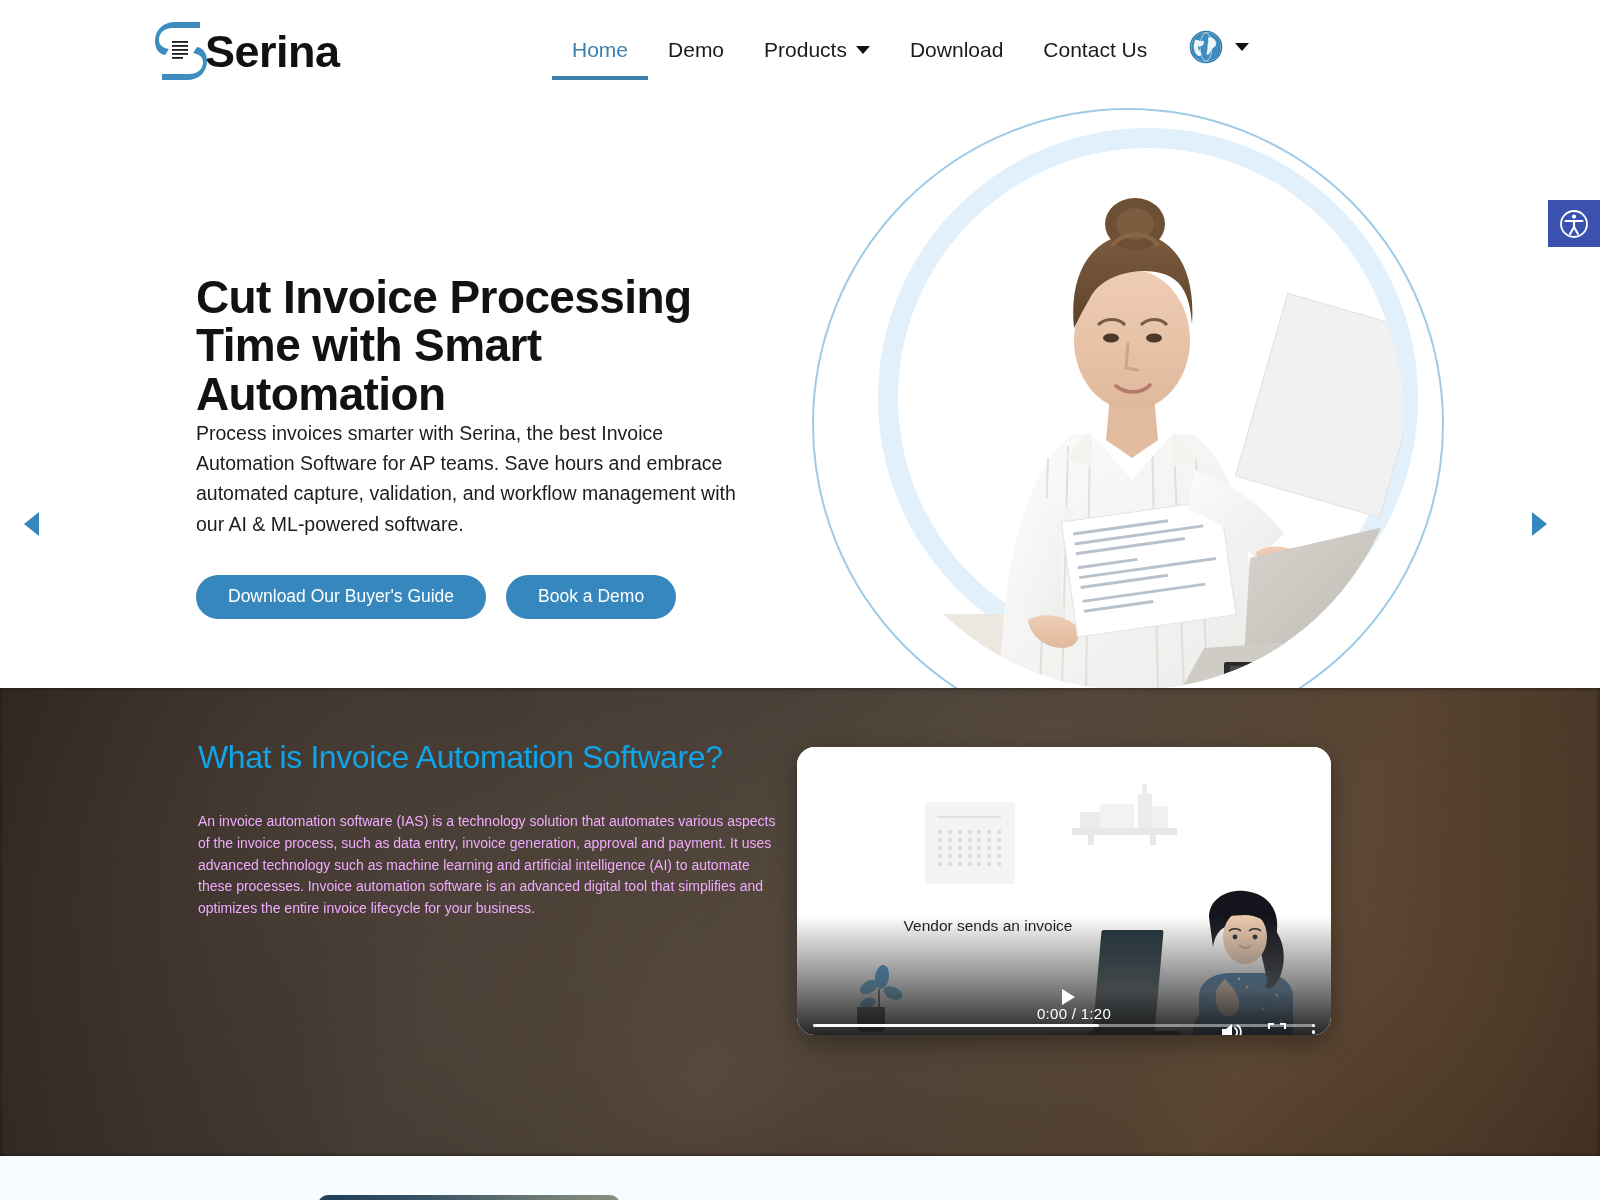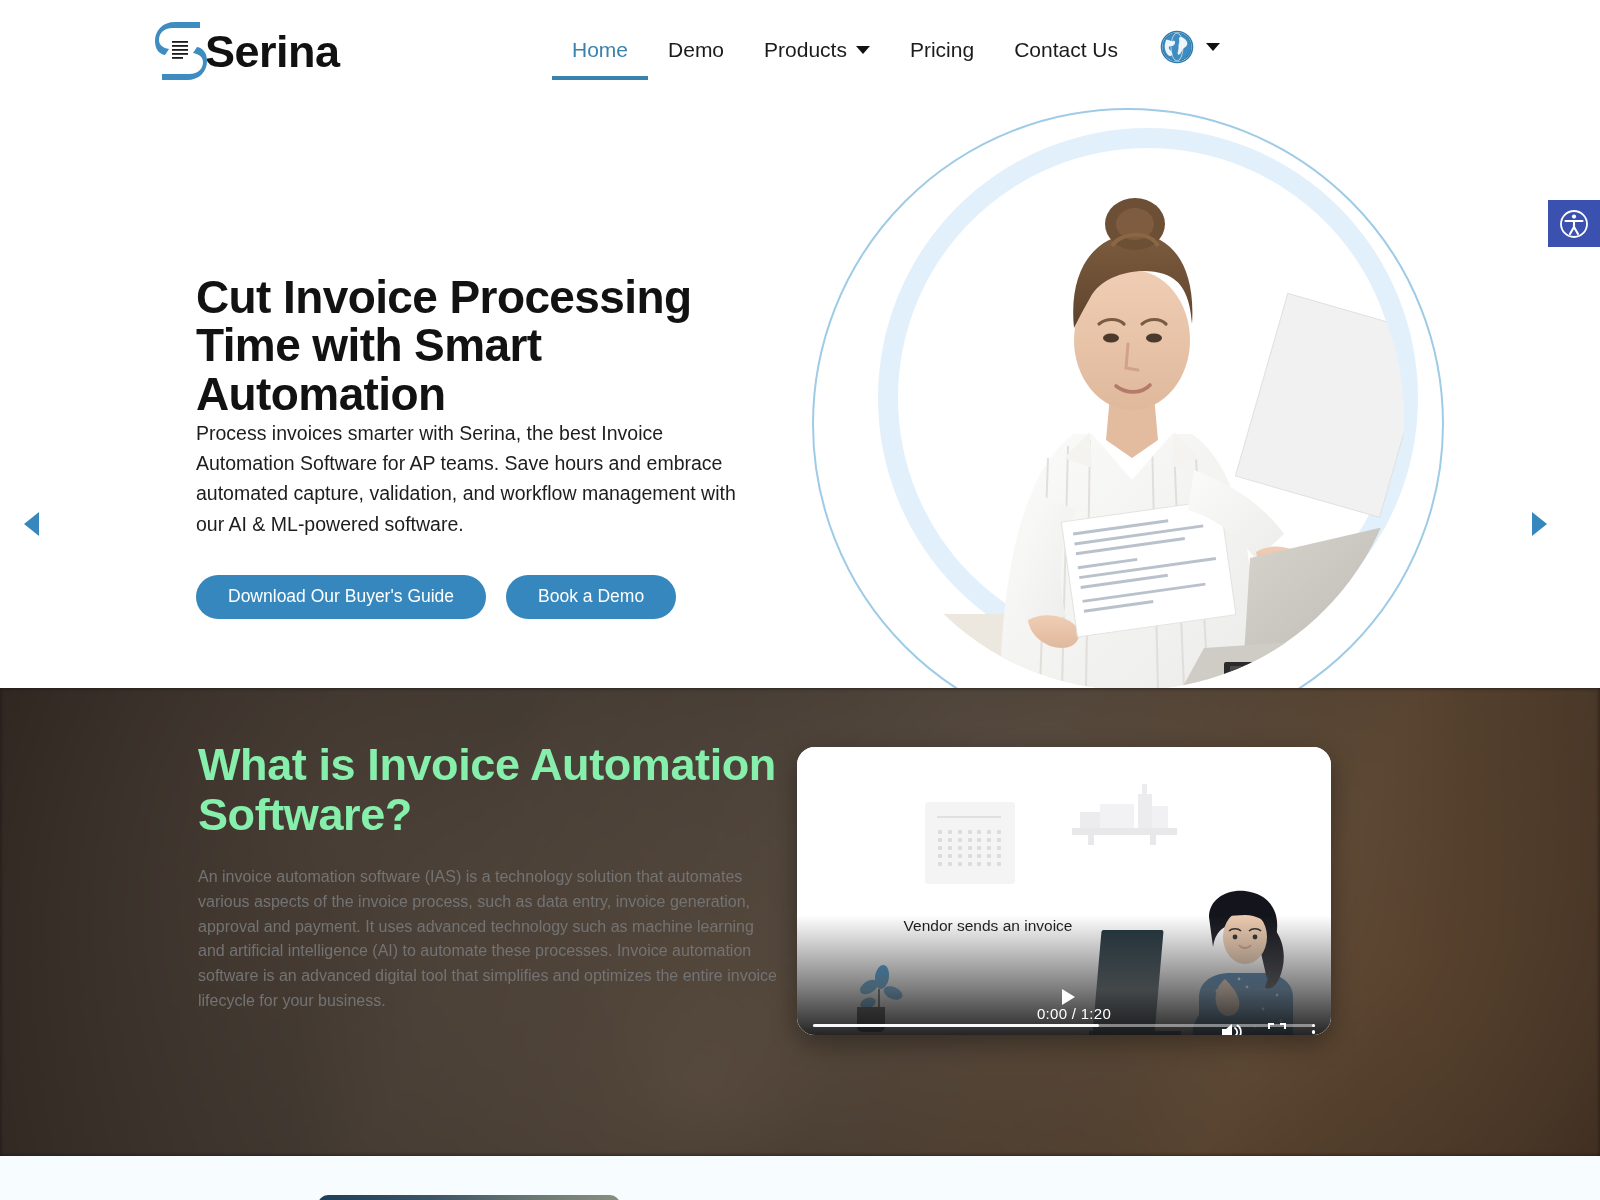--- a/index.html
+++ b/index.html
@@ -115,25 +115,25 @@
     background:
       radial-gradient(circle at 22% 30%, rgba(90,78,68,.55) 0%, rgba(0,0,0,0) 48%),
       radial-gradient(circle at 62% 18%, rgba(120,106,92,.5) 0%, rgba(0,0,0,0) 45%),
       radial-gradient(circle at 88% 60%, rgba(118,86,56,.45) 0%, rgba(0,0,0,0) 50%),
       radial-gradient(circle at 44% 85%, rgba(150,124,98,.35) 0%, rgba(0,0,0,0) 42%),
       linear-gradient(115deg, #241c17 0%, #3a322b 32%, #2a241f 56%, #4a3a2b 78%, #2b211a 100%);
     filter: blur(2px);
   }
   .dark-copy { position: absolute; left: 198px; top: 52px; width: 590px; z-index: 3; }
   .dark-title {
-    font-size: 45px; line-height: 1.1; font-weight: 700; color: #86efac;
+    font-size: 32px; line-height: 1.1; font-weight: 400; color: #0ea5e9;
     letter-spacing: -0.4px; font-family: "Liberation Sans", sans-serif;
   }
   .dark-para {
-    margin-top: 26px; font-size: 16px; line-height: 1.55; color: #737373;
+    margin-top: 36px; font-size: 14px; line-height: 1.55; color: #f0abfc;
     width: 580px; font-family: "Liberation Sans", sans-serif;
   }
 
   
   .video {
     position: absolute; left: 797px; top: 59px; width: 534px; height: 288px;
     border-radius: 18px; overflow: hidden; background: #ffffff; z-index: 3;
     box-shadow: 0 8px 26px rgba(0,0,0,.35);
   }
   .video-canvas { position: absolute; inset: 0; background: #ffffff; }
@@ -242,21 +242,21 @@
       <div class="nav-item">
         <span>Demo</span>
       </div>
 
       <div class="nav-item">
         <span>Products</span>
         <i class="caret"></i>
       </div>
 
       <div class="nav-item">
-        <span>Pricing</span>
+        <span>Download</span>
       </div>
 
 
       <div class="nav-item">
         <span>Contact Us</span>
       </div>
 
       <div class="lang-item">
         <span>
           <svg class="globe" viewBox="0 0 34 34" xmlns="http://www.w3.org/2000/svg">

